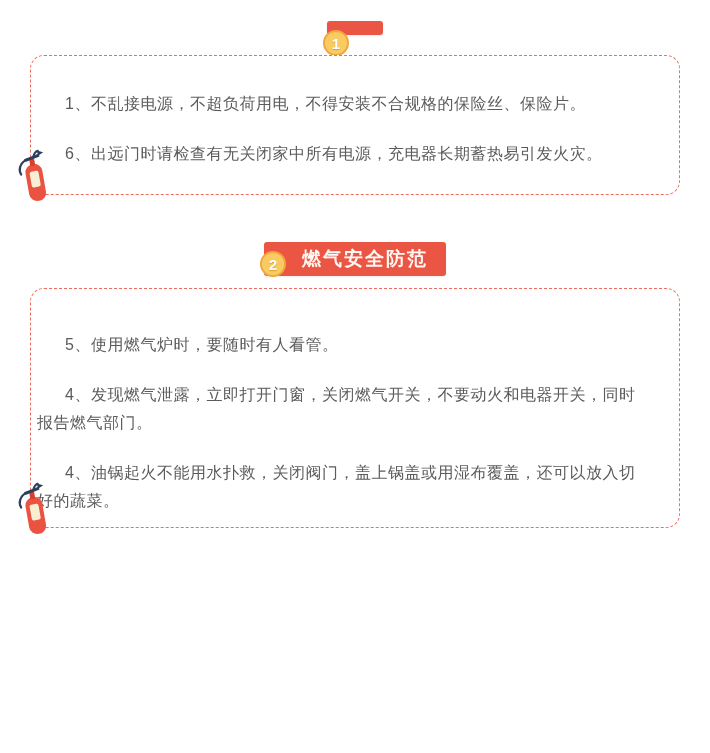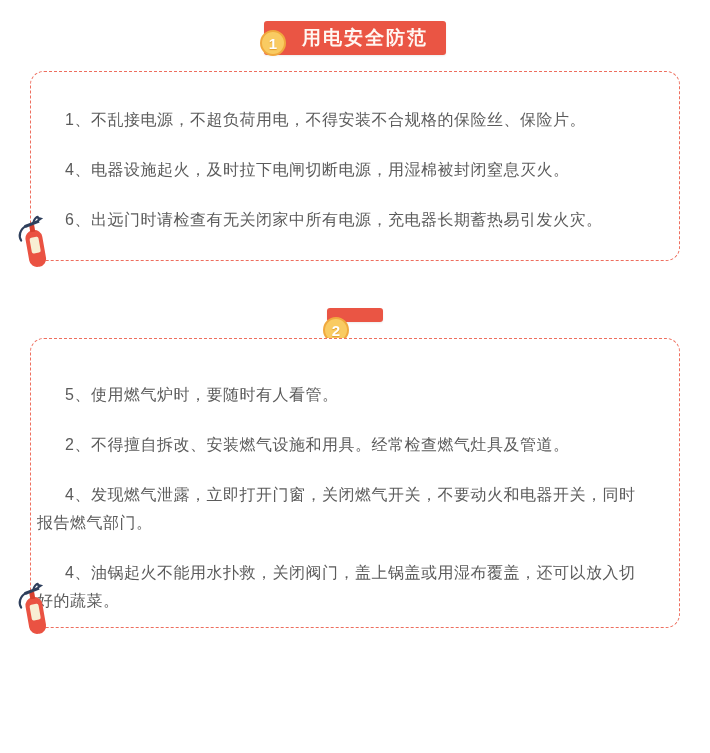--- a/index.html
+++ b/index.html
@@ -52,53 +52,51 @@
 </style>
 </head>
 <body>
 
 <div class="page">
 
   <section class="sec1">
     <div class="banner-wrap">
       <div class="banner">
         <span class="badge">1</span>
-        <span class="banner-title">用电安全防范</span>
       </div>
     </div>
 
     <div class="tip-box">
       <p class="tip">1、不乱接电源，不超负荷用电，不得安装不合规格的保险丝、保险片。</p>
-      <p class="tip">4、电器设施起火，及时拉下电闸切断电源，用湿棉被封闭窒息灭火。</p>
       <p class="tip">6、出远门时请检查有无关闭家中所有电源，充电器长期蓄热易引发火灾。</p>
 
       <svg class="extinguisher" viewBox="0 0 44 60" xmlns="http://www.w3.org/2000/svg">
         <g transform="rotate(-10 22 36)">
           <rect x="13" y="19" width="17" height="37" rx="8" fill="#ea5242"></rect>
           <rect x="17" y="26" width="9" height="16" rx="2" fill="#f8eed3"></rect>
           <rect x="19" y="13.5" width="5" height="7" fill="#d8402f"></rect>
           <path d="M14 12.5 L29 9.5 L29.8 12.5 L15 15.5 Z" fill="#2e3f5c"></path>
           <path d="M16 13.5 C9 16 6.5 22 8.5 27" stroke="#2e3f5c" stroke-width="2.2" fill="none" stroke-linecap="round"></path>
           <path d="M28 6 L34 9 L28.5 11.5 Z" fill="#2e3f5c"></path>
           <path d="M24 10.5 C25.5 8 27 6.5 29 6.5" stroke="#2e3f5c" stroke-width="2" fill="none" stroke-linecap="round"></path>
         </g>
       </svg>
     </div>
   </section>
 
   <section class="sec2">
     <div class="banner-wrap">
       <div class="banner">
         <span class="badge">2</span>
+        <span class="banner-title">燃气安全防范</span>
       </div>
     </div>
 
     <div class="tip-box">
       <p class="tip">5、使用燃气炉时，要随时有人看管。</p>
-      <p class="tip">2、不得擅自拆改、安装燃气设施和用具。经常检查燃气灶具及管道。</p>
       <p class="tip">4、发现燃气泄露，立即打开门窗，关闭燃气开关，不要动火和电器开关，同时报告燃气部门。</p>
       <p class="tip">4、油锅起火不能用水扑救，关闭阀门，盖上锅盖或用湿布覆盖，还可以放入切好的蔬菜。</p>
 
       <svg class="extinguisher" viewBox="0 0 44 60" xmlns="http://www.w3.org/2000/svg">
         <g transform="rotate(-10 22 36)">
           <rect x="13" y="19" width="17" height="37" rx="8" fill="#ea5242"></rect>
           <rect x="17" y="26" width="9" height="16" rx="2" fill="#f8eed3"></rect>
           <rect x="19" y="13.5" width="5" height="7" fill="#d8402f"></rect>
           <path d="M14 12.5 L29 9.5 L29.8 12.5 L15 15.5 Z" fill="#2e3f5c"></path>
           <path d="M16 13.5 C9 16 6.5 22 8.5 27" stroke="#2e3f5c" stroke-width="2.2" fill="none" stroke-linecap="round"></path>

